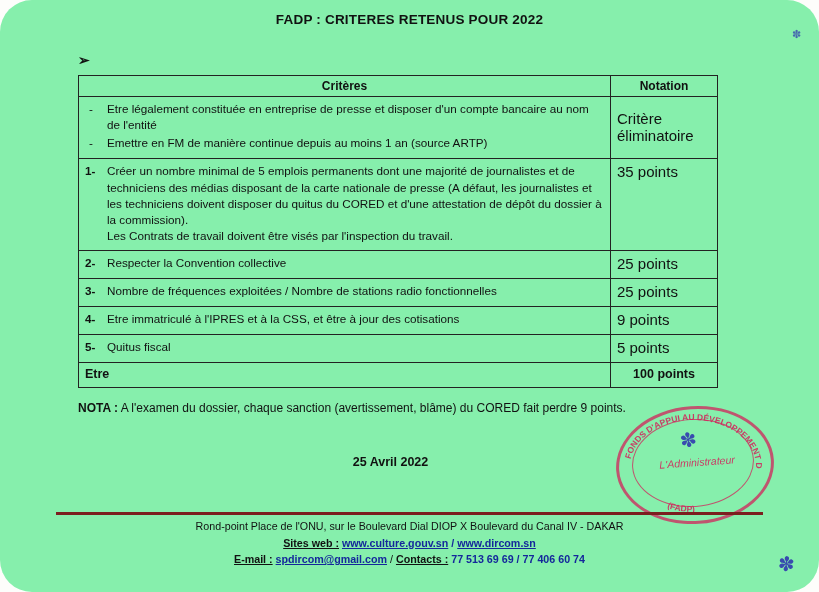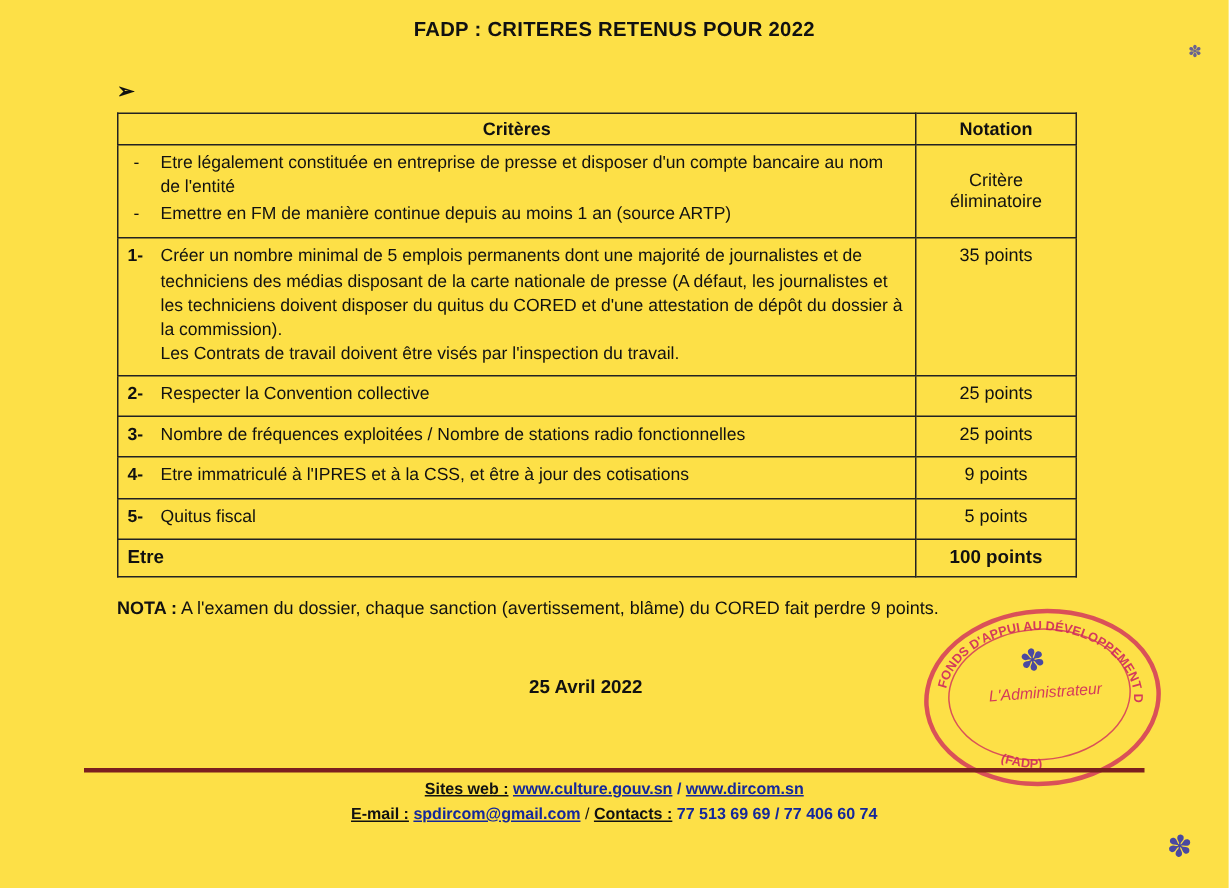--- a/index.html
+++ b/index.html
@@ -11,21 +11,22 @@
     height: 592px;
     background: #fdfdfb;
     font-family: "Liberation Sans", sans-serif;
     color: #111;
     position: relative;
     overflow: hidden;
   }
   .page {
     position: absolute;
     inset: 0;
-    background: #fde047;
+    background: #86efac;
+    border-radius: 32px;
   }
   .doc-title {
     text-align: center;
     font-weight: bold;
     font-size: 13.5px;
     letter-spacing: 0.2px;
     margin-top: 12px;
   }
   .section-heading {
     margin: 26px 0 8px 78px;
@@ -56,23 +57,23 @@
   table.criteria th {
     text-align: center;
     font-weight: bold;
     font-size: 12px;
     padding: 3px 4px;
   }
   .col-note {
     width: 98px;
   }
   .cell-note {
-    text-align: center;
+    text-align: left;
     vertical-align: middle;
-    font-size: 12px;
+    font-size: 15px;
     padding-top: 8px;
   }
   .cell-note.mid {
     vertical-align: middle;
   }
   .dash-list {
     margin: 0;
     padding: 0;
     list-style: none;
   }
@@ -344,20 +345,21 @@
     <div class="squiggle">✽</div>
     <div class="stamp-text">L'Administrateur</div>
   </div>
 
   <div class="sig-mark">✽</div>
   <div class="edge-mark">✽</div>
 
   <div class="footer-rule"></div>
 
   <div class="footer">
+    <div>Rond-point Place de l'ONU, sur le Boulevard Dial DIOP X Boulevard du Canal IV - DAKAR</div>
     <div>
       <span class="label-u">Sites web :</span>
       <span class="link">www.culture.gouv.sn</span>
       <span class="blue">/</span>
       <span class="link">www.dircom.sn</span>
     </div>
     <div>
       <span class="label-u">E-mail :</span>
       <span class="link">spdircom@gmail.com</span>
       <span>/</span>

